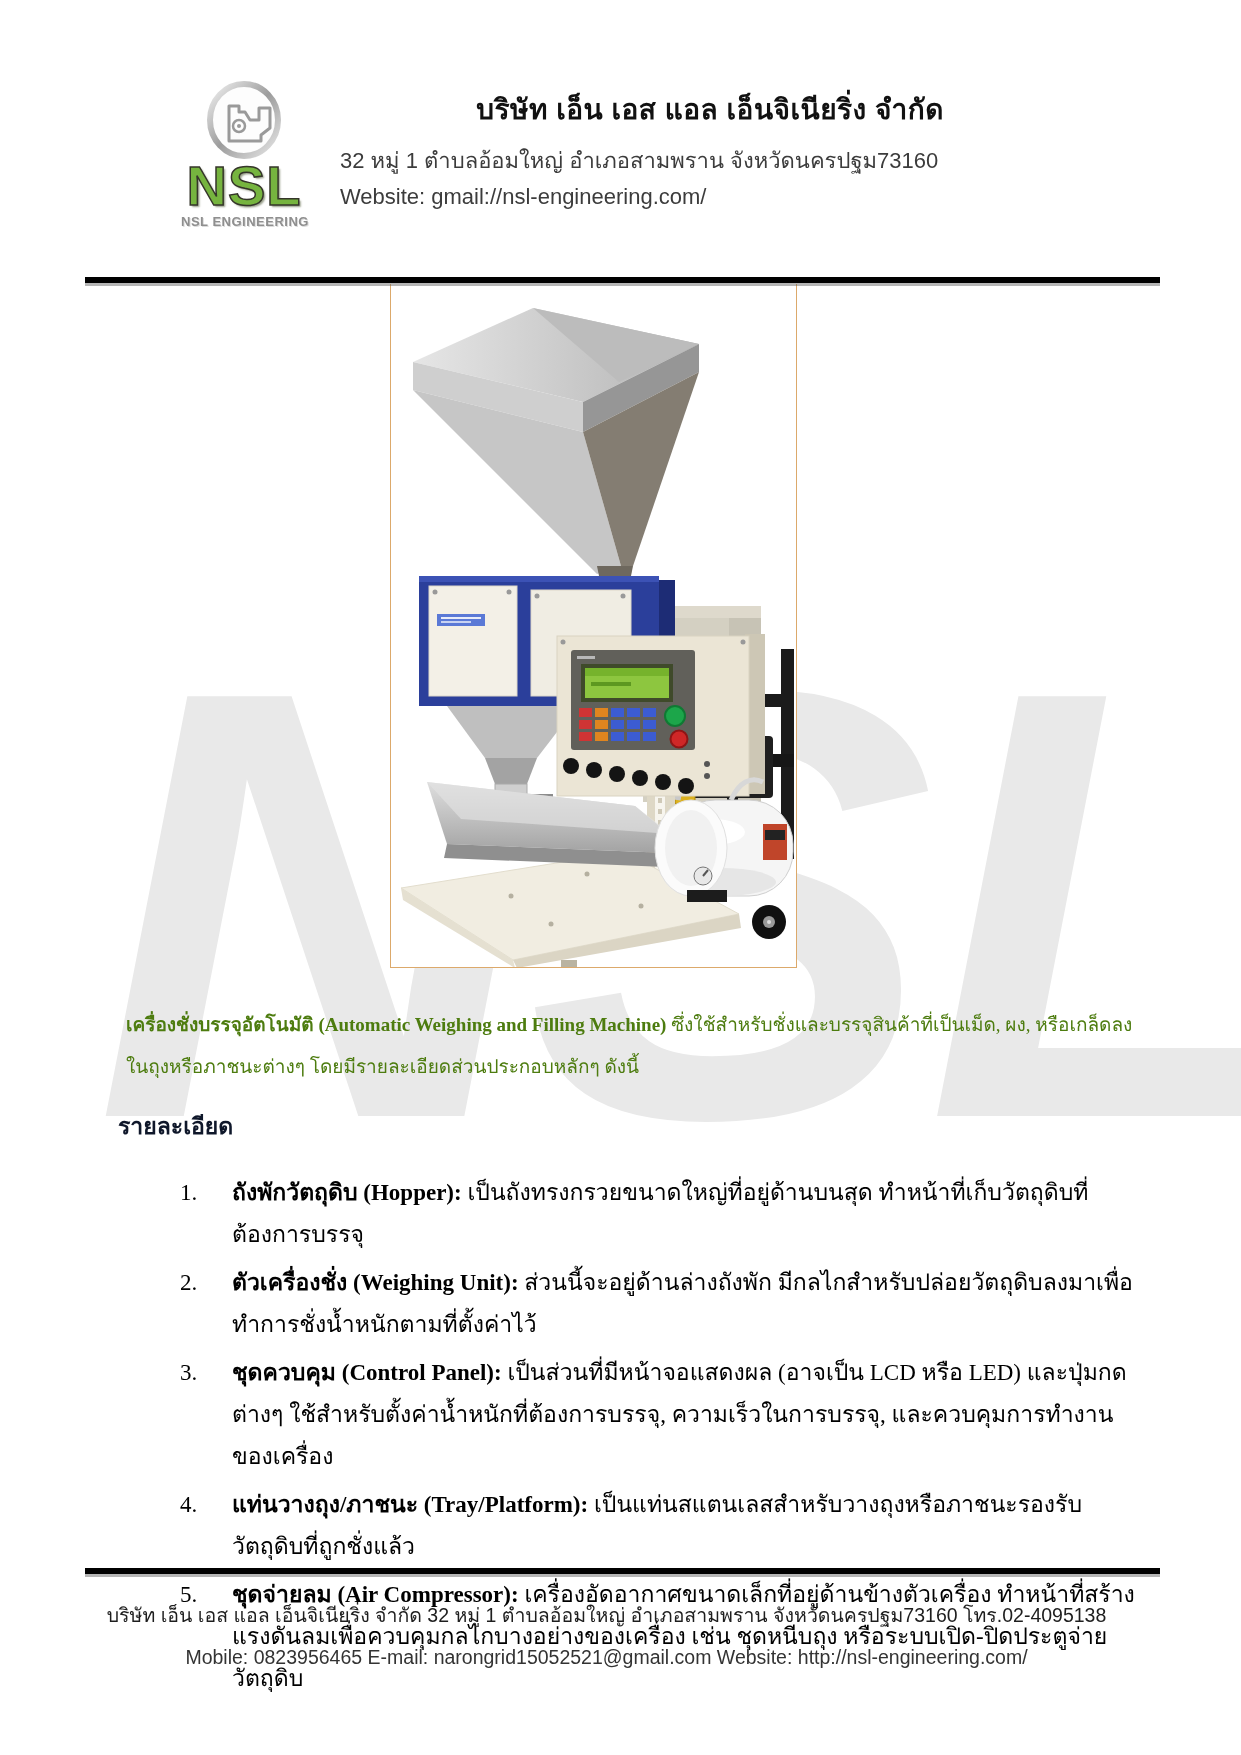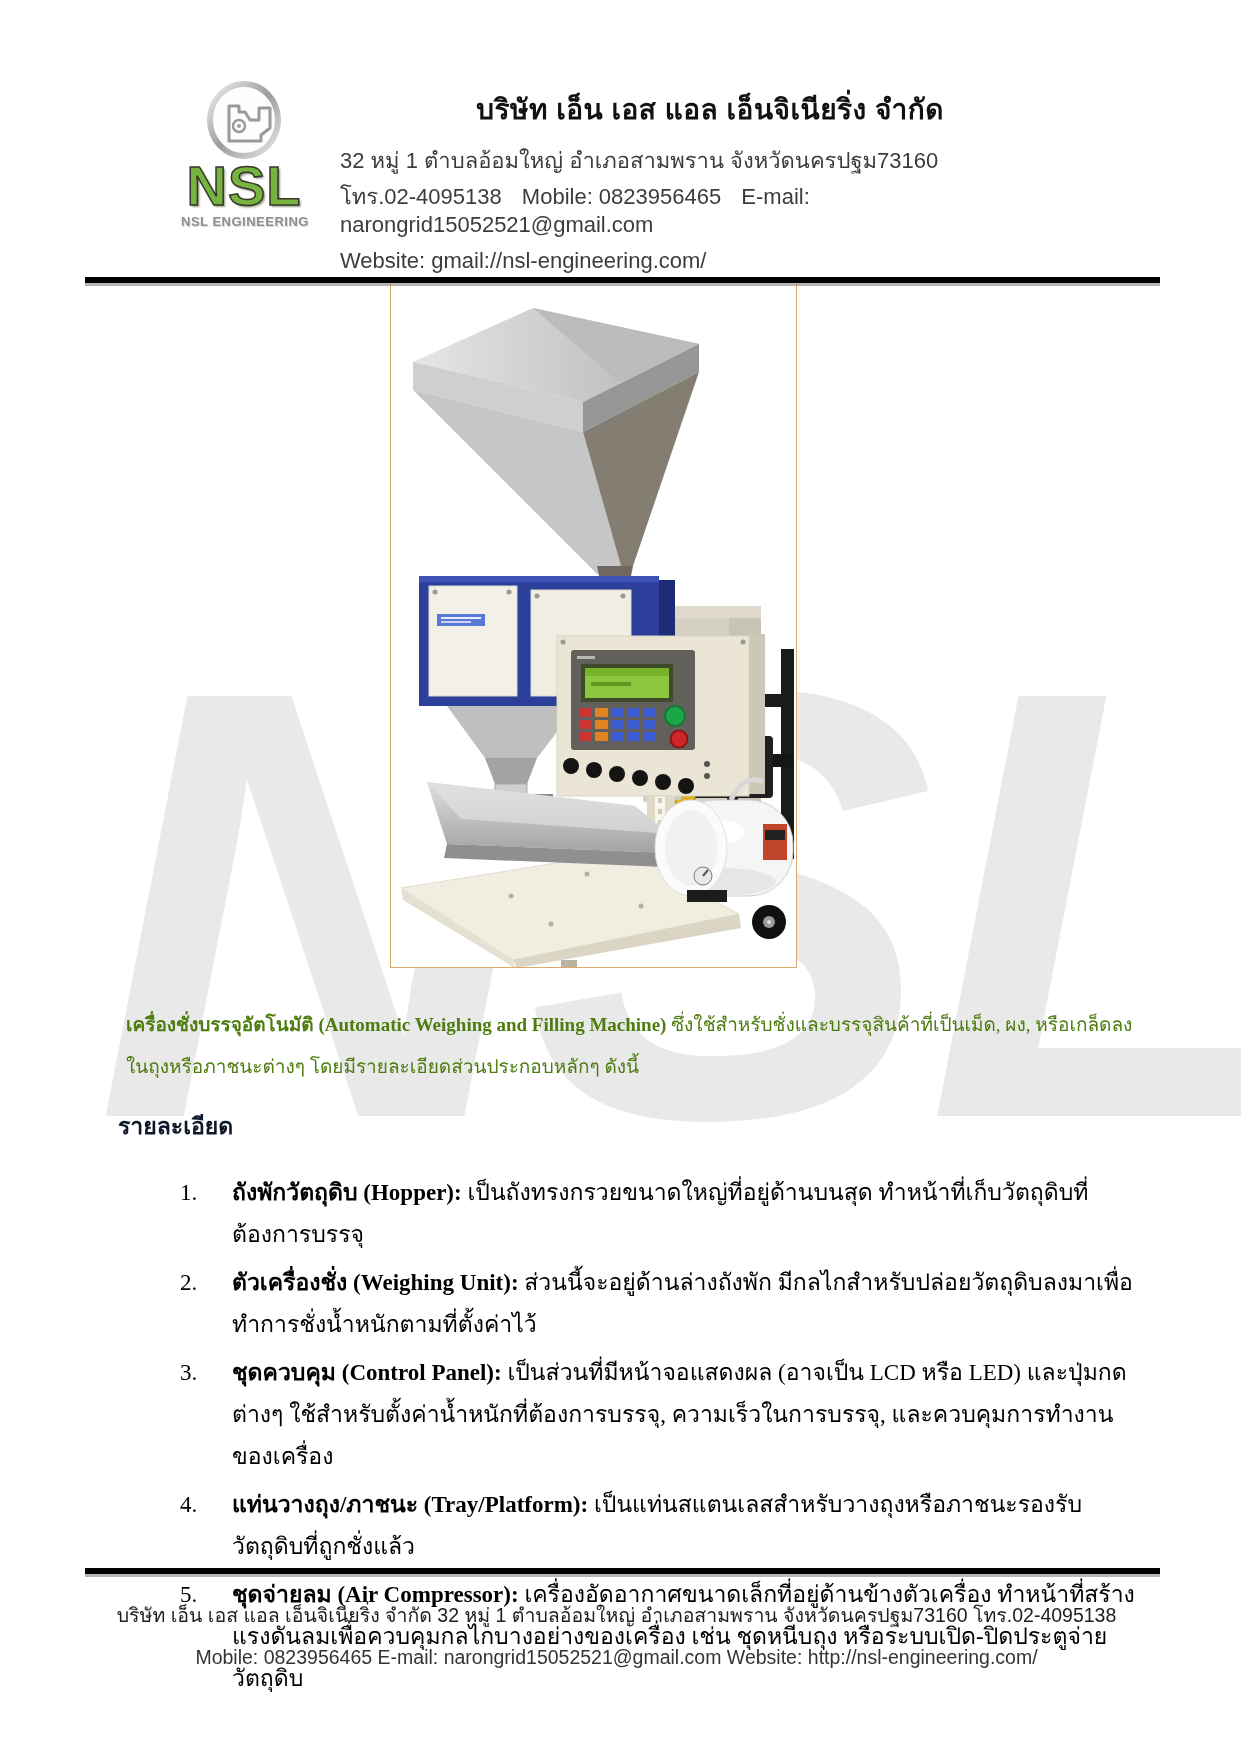--- a/index.html
+++ b/index.html
@@ -74,21 +74,21 @@
   .items{
     position:absolute;left:180px;top:1172px;width:960px;
     margin:0;padding:0;list-style:none;
     font-size:23px;line-height:42px;color:#000;z-index:2;
   }
   .items li{display:flex;margin-bottom:6px;}
   .items .num{width:40px;flex:none;}
   .items .item-text{width:912px;margin-left:12px;}
   
   .footer{
-    position:absolute;left:79px;top:1600px;width:1075px;
+    position:absolute;left:69px;top:1600px;width:1075px;
     text-align:center;font-size:19.5px;color:#1e1e1e;z-index:2;
   }
   .footer-line2{margin-top:15px;color:#333;}
 </style>
 </head>
 <body>
 
 <div class="page">
 
   <div class="watermark">NSL</div>
@@ -110,25 +110,20 @@
           <circle cx="34" cy="46" r="2" fill="#9a9a9a"></circle>
         </svg>
       </div>
       <div class="logo-monogram">NSL</div>
       <div class="logo-caption">NSL ENGINEERING</div>
     </div>
 
     <div class="header-info">
       <h1 class="company-name">บริษัท เอ็น เอส แอล เอ็นจิเนียริ่ง จำกัด</h1>
       <div class="header-line first">32 หมู่ 1 ตำบลอ้อมใหญ่ อำเภอสามพราน จังหวัดนครปฐม73160</div>
-      <div class="header-line">
-        <span class="seg">โทร.02-4095138</span>
-        <span class="seg">Mobile: 0823956465</span>
-        <span class="seg">E-mail: narongrid15052521@gmail.com</span>
-      </div>
       <div class="header-line">Website: gmail://nsl-engineering.com/</div>
     </div>
   </header>
 
   <div class="rule rule-top"></div>
 
   <figure class="photo">
     <svg viewBox="0 0 405 683">
       <defs>
         <linearGradient id="gTop" x1="0" y1="0" x2="1" y2="0">

